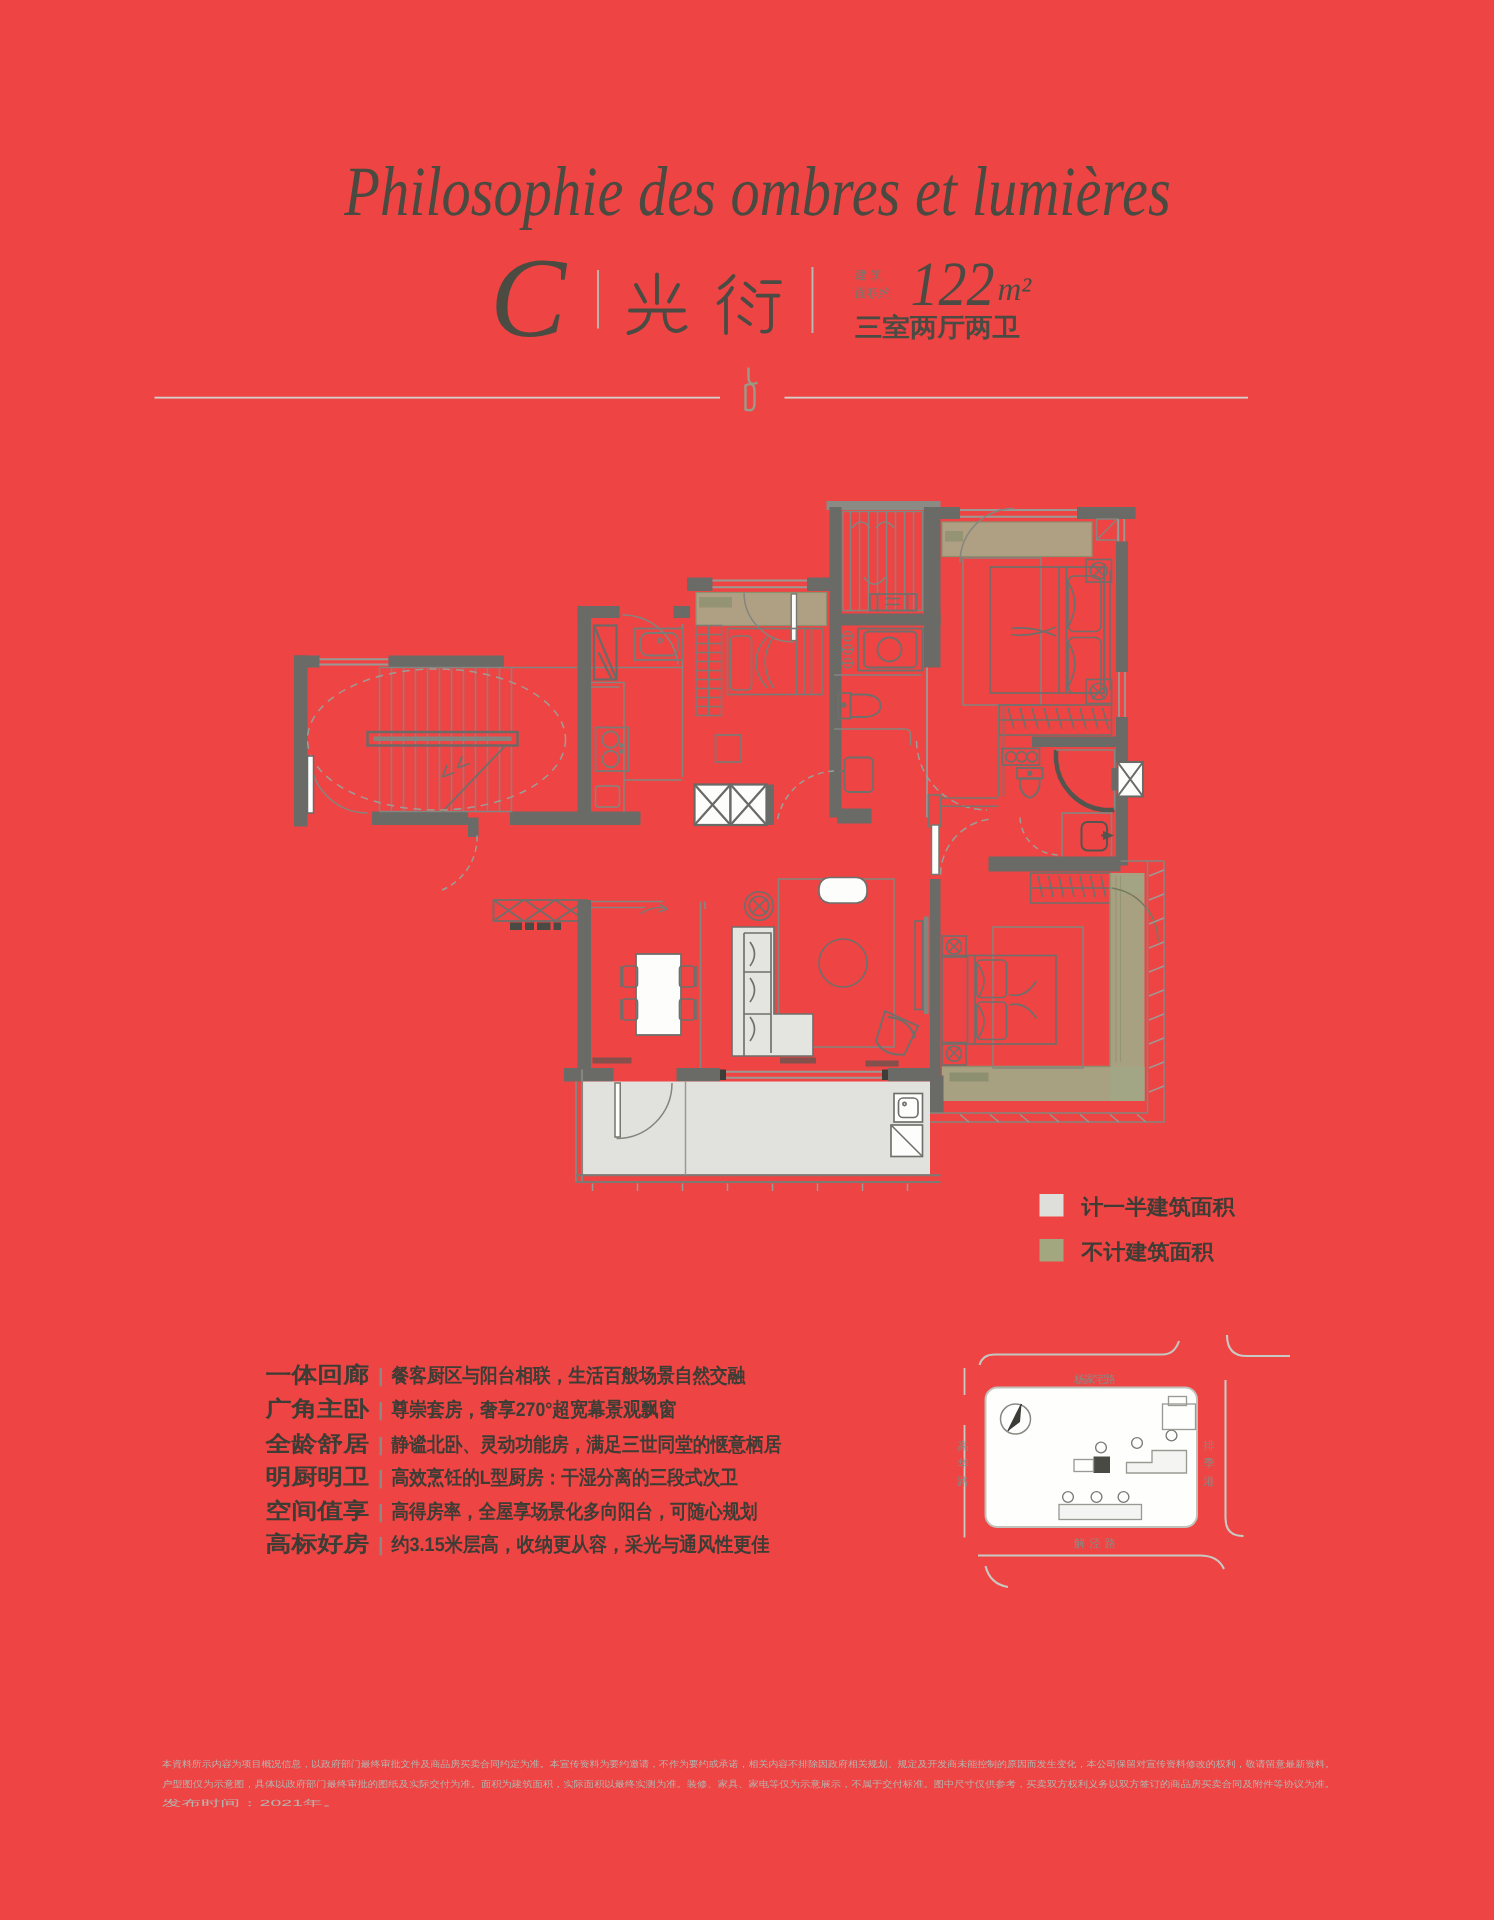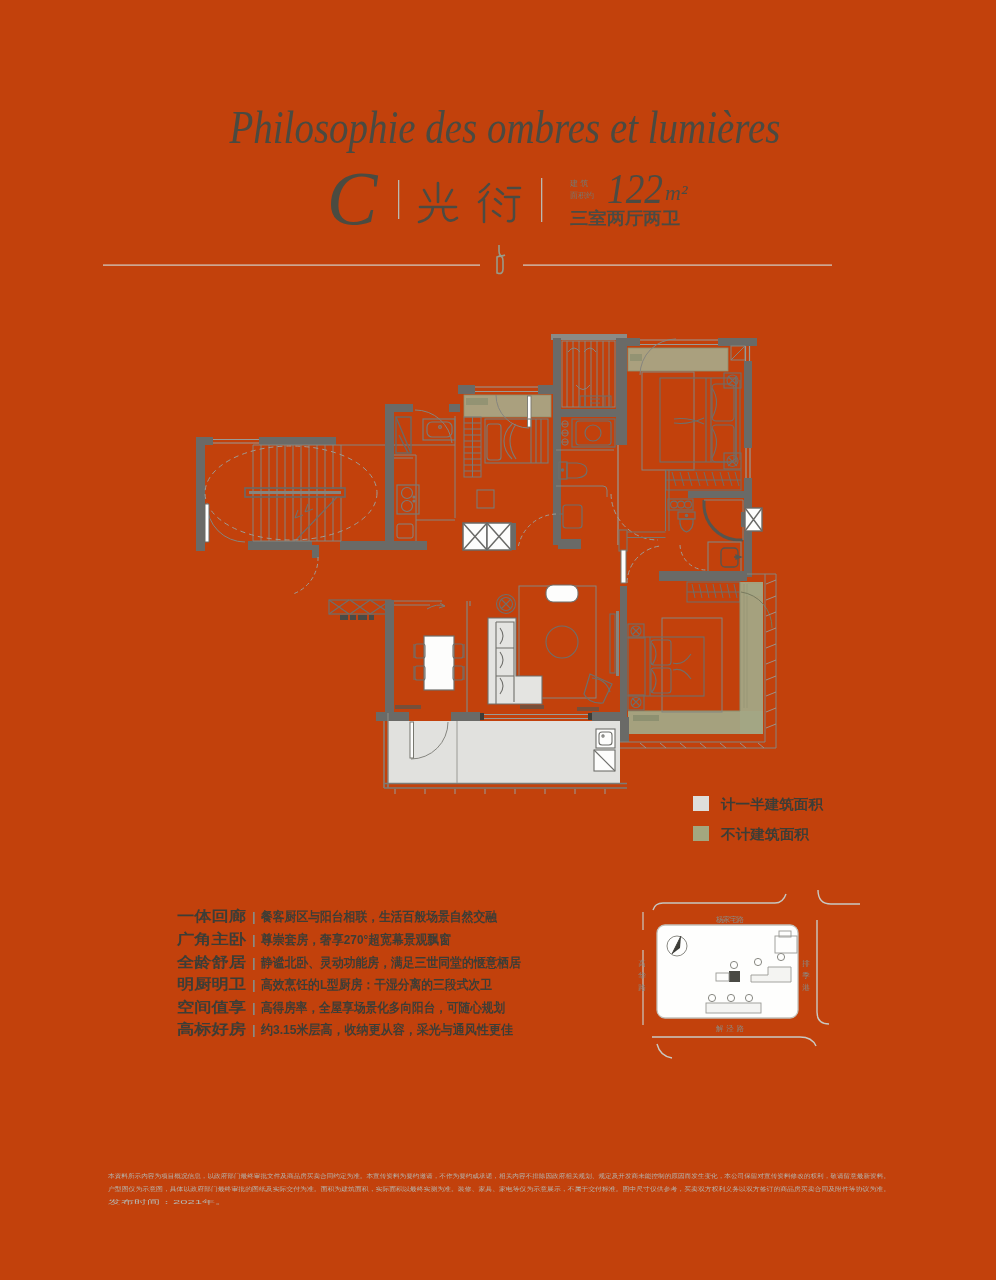--- a/index.html
+++ b/index.html
@@ -1,16 +1,16 @@
 <!DOCTYPE html>
 <html><head>
 <meta charset="utf-8">
 <style>
 html,body{margin:0;padding:0;background:#fbfbfa;}
-#page{position:relative;width:996px;height:1280px;background:#c2410c;overflow:hidden;
+#page{position:relative;width:996px;height:1280px;background:#ef4444;overflow:hidden;
 font-family:"Liberation Sans",sans-serif;}
 svg{position:absolute;left:0;top:0;filter:blur(0.35px);}
 </style>
 </head>
 <body>
 <div id="page">
 <svg width="996" height="1280" viewBox="0 0 996 1280">
 
 <g fill="#4a4a41">
 <text x="505" y="143" text-anchor="middle" textLength="551" lengthAdjust="spacingAndGlyphs" font-family="Liberation Serif" font-style="italic" font-size="47">Philosophie des ombres et lumières</text>

